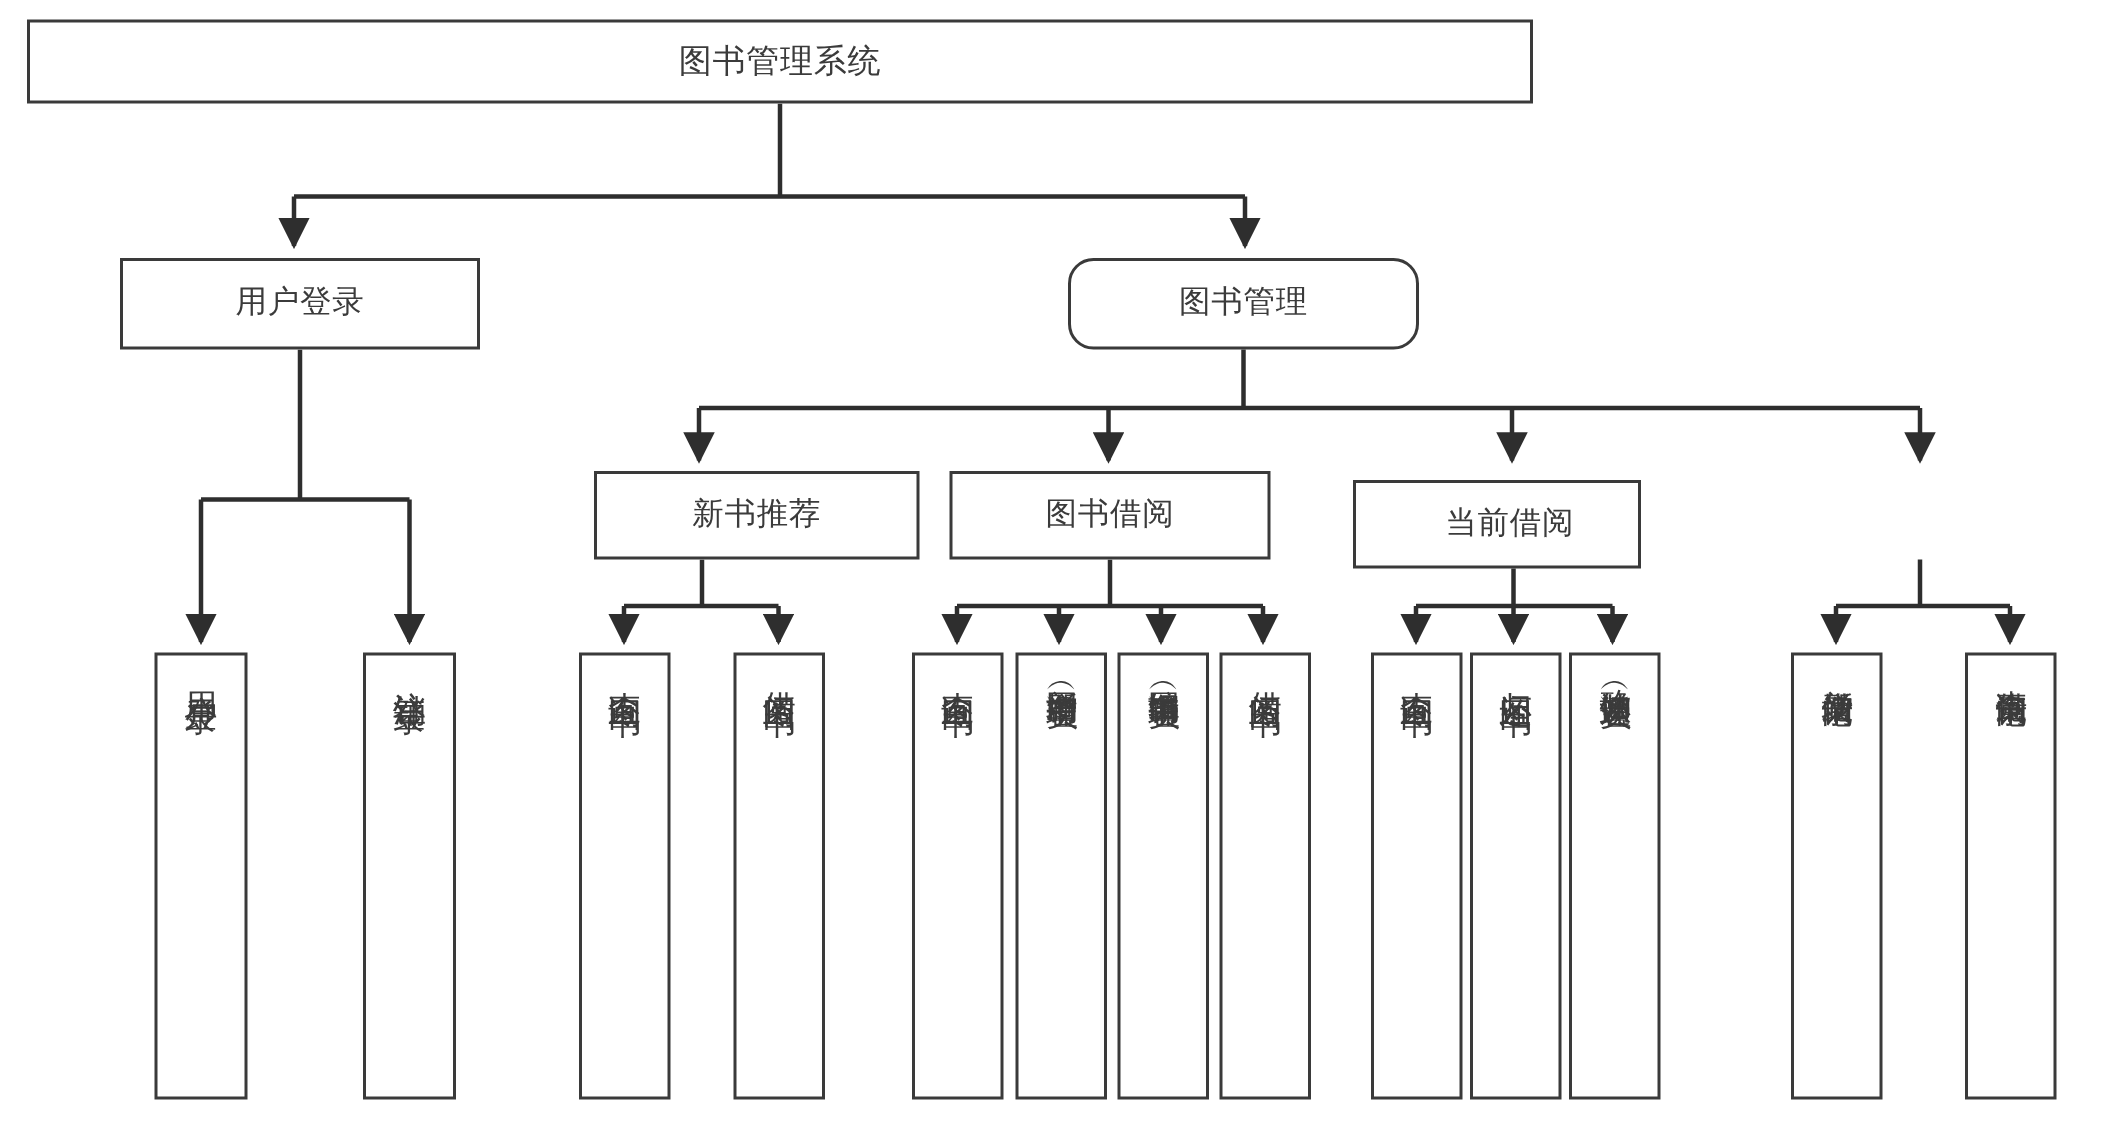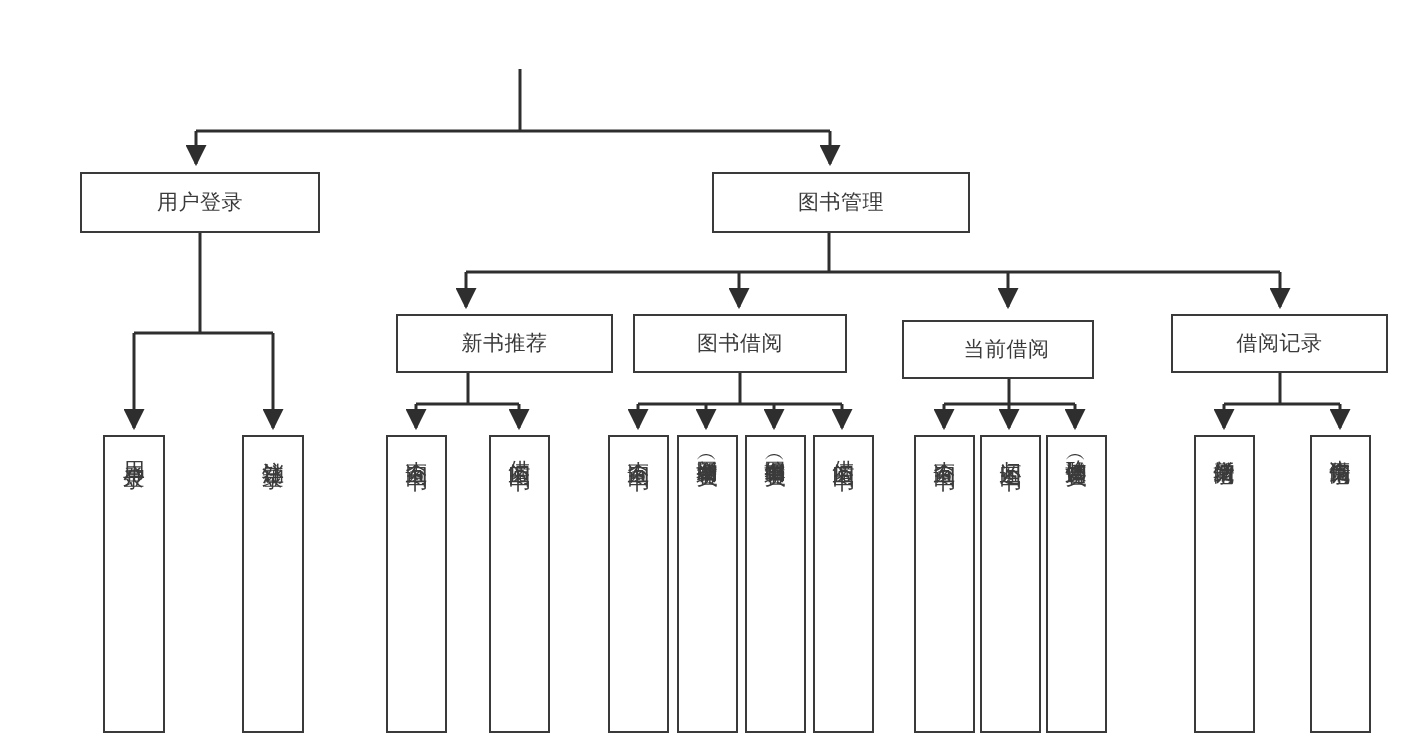--- a/index.html
+++ b/index.html
@@ -127,44 +127,44 @@
       <path d="M 1009 404 L 1009 428" marker-end="url(#arrow)"></path>
       <path d="M 1075 404 L 1075 428" marker-end="url(#arrow)"></path>
 
       <path d="M 1280 373 L 1280 404"></path>
       <path d="M 1224 404 L 1340 404"></path>
       <path d="M 1224 404 L 1224 428" marker-end="url(#arrow)"></path>
       <path d="M 1340 404 L 1340 428" marker-end="url(#arrow)"></path>
     </g>
   </svg>
 
+  <div class="node horiz root" style="left:18px; top:13px; width:1004px; height:56px;">
+    <span class="label">图书管理系统</span>
+  </div>
 
   <div class="node horiz" style="left:80px; top:172px; width:240px; height:61px;">
     <span class="label">用户登录</span>
   </div>
 
-  <div class="node horiz" style="left:712px; top:172px; width:258px; height:61px;">
+  <div class="node horiz" style="left:712px; top:172px; width:234px; height:61px;border-radius:17px;">
     <span class="label">图书管理</span>
   </div>
 
   <div class="node horiz" style="left:360px; top:314px; width:217px; height:59px;margin-left:36px;">
     <span class="label">新书推荐</span>
   </div>
 
   <div class="node horiz" style="left:633px; top:314px; width:214px; height:59px;">
     <span class="label">图书借阅</span>
   </div>
 
   <div class="node horiz" style="left:902px; top:320px; width:192px; height:59px;padding-left:17px;">
     <span class="label">当前借阅</span>
   </div>
 
-  <div class="node horiz" style="left:1171px; top:314px; width:217px; height:59px;">
-    <span class="label">借阅记录</span>
-  </div>
 
   <div class="node vert" style="left:103px; top:435px; width:62px; height:298px;">
     <span class="label">用户登录</span>
   </div>
 
   <div class="node vert" style="left:242px; top:435px; width:62px; height:298px;">
     <span class="label">注销登录</span>
   </div>
 
   <div class="node vert" style="left:386px; top:435px; width:61px; height:298px;">

